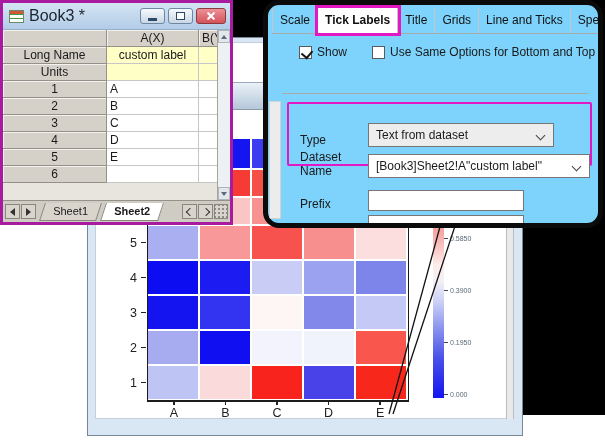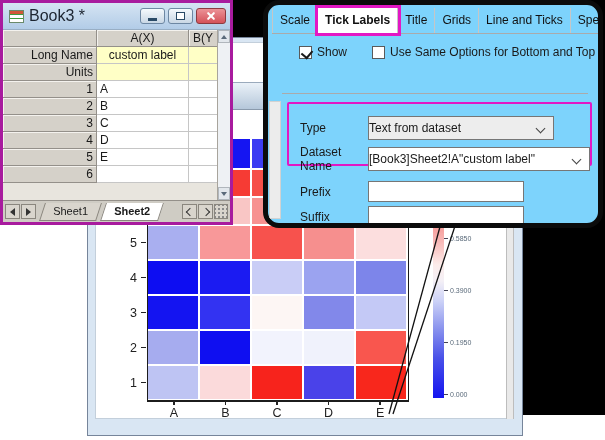--- a/index.html
+++ b/index.html
@@ -71,21 +71,21 @@
   .glyph-x::before{transform:rotate(45deg);} .glyph-x::after{transform:rotate(-45deg);}
   .ws-body{display:flex; height:170px;}
   .ws-table{width:214px; font-size:12px;}
   .wsrow{display:flex; height:17px; line-height:16px;}
   .wc{border-right:1px solid #c6c6c6; border-bottom:1px solid #c6c6c6; background:#fff;
     overflow:hidden; white-space:nowrap; padding:0 3px;}
   .wc.hd{background:#d5d1c9; border-right:1px solid #94908a; border-bottom:1px solid #94908a;
     box-shadow:inset 1px 1px 0 #f4f2ee; text-align:right;}
   .wc.center{text-align:center;}
   .wc.yellow{background:#ffffc6;}
-  .wc.c0{width:94px;} .wc.c1{width:92px;} .wc.c2{flex:1; border-right:none;}
+  .wc.c0{width:104px;text-align:center;} .wc.c1{width:92px;} .wc.c2{flex:1; border-right:none;}
   .ws-vscroll{width:13px; background:#eef1f4; border-left:1px solid #a8a49c;
     display:flex; flex-direction:column; justify-content:space-between;}
   .sbtn{height:13px; background:#e2e7ec; border:1px solid #b0b6bc; display:flex;
     align-items:center; justify-content:center;}
   .tri-up{width:0; height:0; border-left:3px solid transparent; border-right:3px solid transparent;
     border-bottom:4px solid #5a6a7a;}
   .tri-down{width:0; height:0; border-left:3px solid transparent; border-right:3px solid transparent;
     border-top:4px solid #5a6a7a;}
   .ws-tabbar{height:22px; background:#cfccc4; border-top:1px solid #94908a;
     display:flex; align-items:center; padding:1px 2px; gap:2px; font-size:11px;}
@@ -115,24 +115,24 @@
   .dtabs.sub{left:14px; top:63px;}
   .dsubline{position:absolute; left:14px; right:10px; top:88px; height:1px; background:#aaa;}
   .chk{position:absolute; display:flex; align-items:center; gap:5px; font-size:12px; height:14px;}
   .cbox{width:13px; height:13px; border:1px solid #5a5a5a; background:#fff; position:relative;}
   .cbox.checked::after{content:""; position:absolute; left:2.5px; top:1px; width:6px; height:8px;
     border-right:2px solid #1a1a1a; border-bottom:2px solid #1a1a1a; transform:rotate(40deg);}
   .leftstrip{position:absolute; left:1px; top:96px; width:12px; height:118px;
     background:#ececec; border:1px solid #d2d2d2;}
   .hlbox{position:absolute; left:19px; top:97px; width:305px; height:64px;
     border:2.5px solid var(--hl); border-radius:2px;}
-  .frow{position:absolute; left:32px; height:39px; display:flex; align-items:center; font-size:12px;}
+  .frow{position:absolute; left:32px; height:39px; display:flex; align-items:flex-end; font-size:12px;}
   .flabel{width:68px; display:inline-block;}
   .combo{position:relative; height:24px; border:1px solid #767676; background:#fff;
-    display:flex; align-items:center; padding:0 22px 0 0; font-size:12px;}
+    display:flex; align-items:center; padding:0 22px 0 7px; font-size:12px;}
   .combo.gray{background:#ededed;}
   .chev{position:absolute; right:9px; top:8px; width:7px; height:7px;
     border-left:1.5px solid #444; border-bottom:1.5px solid #444; transform:rotate(-45deg);}
   .tinput{width:156px; height:21px; border:1px solid #767676; background:#fff;
     font-family:"Liberation Sans",sans-serif; font-size:12px; padding:0 5px;}
 </style>
 </head>
 <body>
 
 <div class="abs backdrop"></div>

